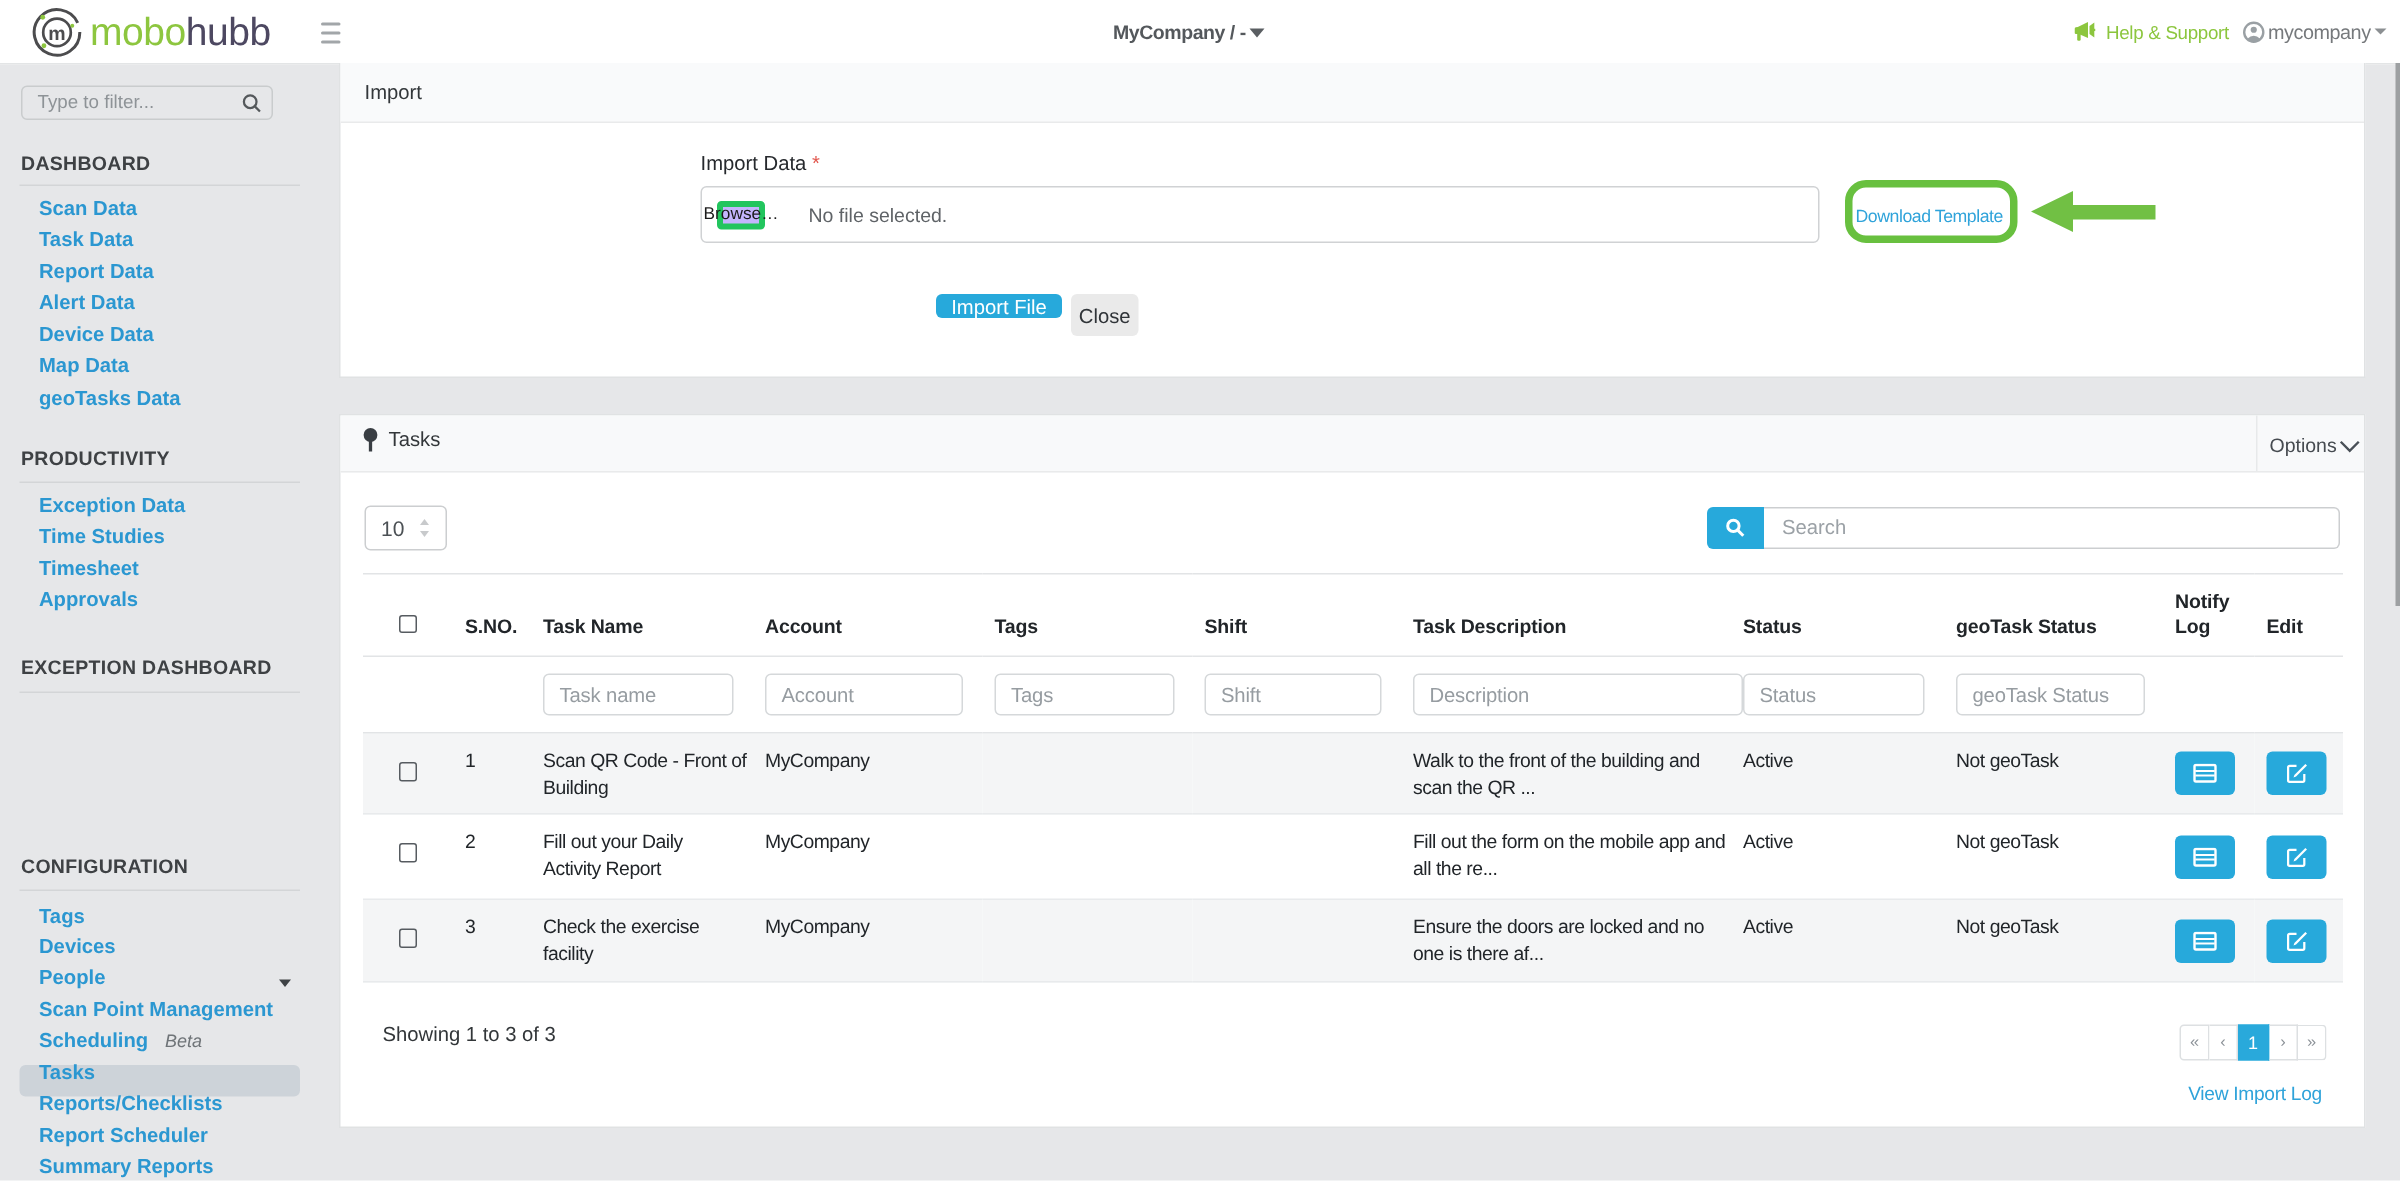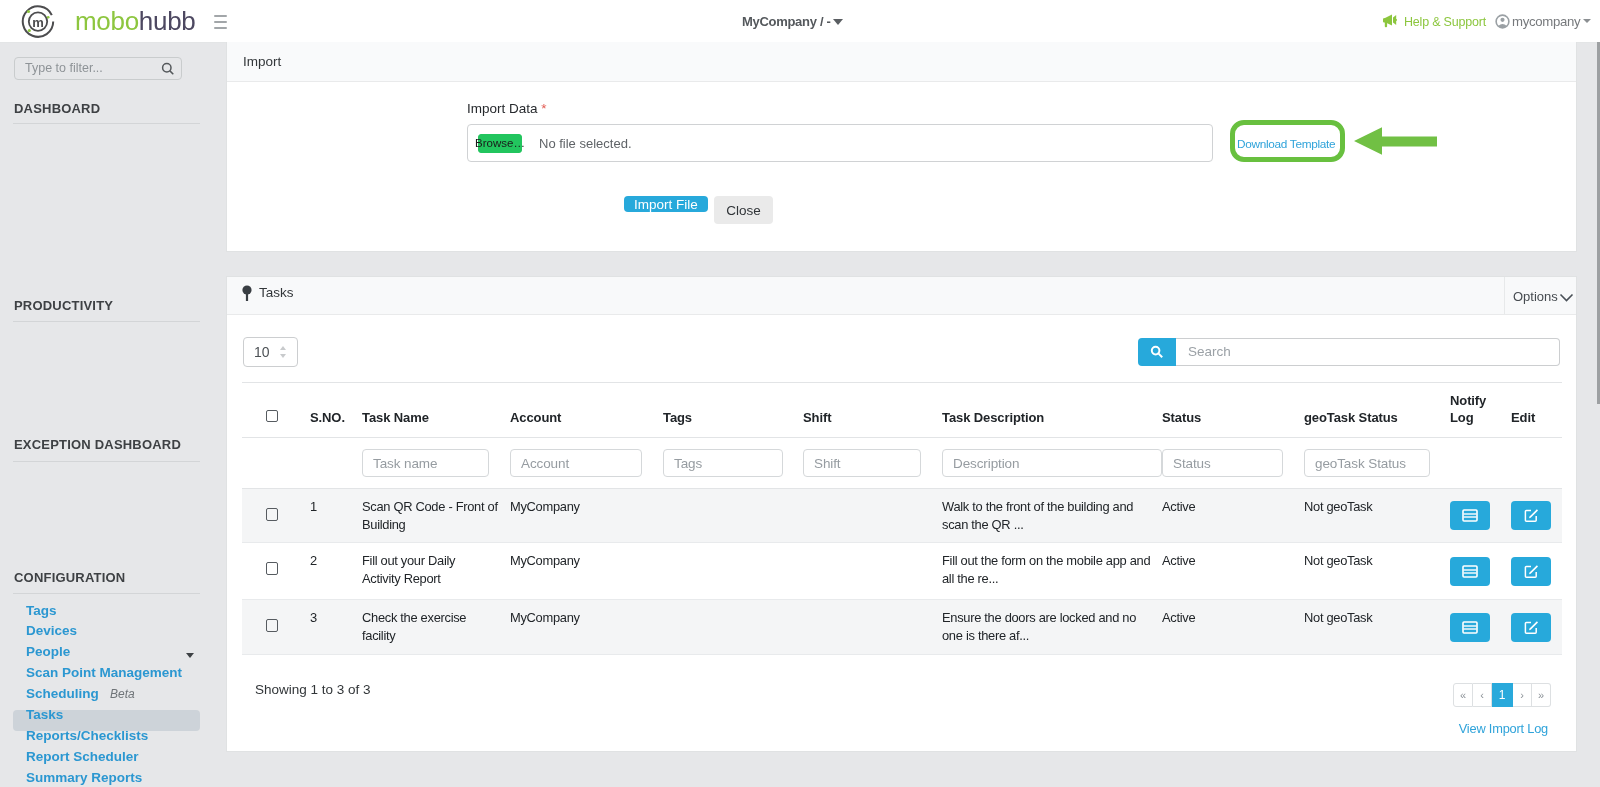--- a/index.html
+++ b/index.html
@@ -51,21 +51,21 @@
 <svg class="abs" style="left:21px;top:4px" width="34" height="34" viewBox="0 0 34 34">
   <g fill="none" stroke="#4c4c4e" stroke-width="2">
     <path d="M 30.8 11.2 A 15.2 15.2 0 1 0 32.2 17.4"></path>
     <circle cx="17" cy="17.6" r="9.2" stroke-width="1.8"></circle>
   </g>
   <circle cx="7.5" cy="7.5" r="1.6" fill="#8dc63f"></circle>
   <circle cx="8.3" cy="26.5" r="1.6" fill="#8dc63f"></circle>
   <circle cx="27.2" cy="13.2" r="1.3" fill="#8dc63f"></circle>
   <text x="17" y="22.5" font-size="13" font-weight="700" fill="#4c4c4e" text-anchor="middle" font-family="Liberation Sans">m</text>
 </svg>
-<div class="abs" style="left:75px;top:8px;font-size:26px;letter-spacing:-0.3px;line-height:26px"><span style="color:#8dc63f">mobo</span><span style="color:#4d4861">hubb</span></div>
+<div class="abs" style="left:60px;top:8px;font-size:26px;letter-spacing:-0.3px;line-height:26px"><span style="color:#8dc63f">mobo</span><span style="color:#4d4861">hubb</span></div>
 <div class="hbar" style="top:14.5px"></div>
 <div class="hbar" style="top:20.5px"></div>
 <div class="hbar" style="top:26.5px"></div>
 <div class="abs" style="left:742px;top:13.5px;font-size:13px;letter-spacing:-0.3px;font-weight:700;color:#54585c">MyCompany / -</div>
 <div class="abs" style="left:833px;top:19px;width:0;height:0;border-left:5px solid transparent;border-right:5px solid transparent;border-top:6px solid #5a5e62"></div>
 <svg class="abs" style="left:1383px;top:14px" width="14" height="14" viewBox="0 0 14 14">
   <g fill="#8cc63e">
     <path d="M0.5 4.8 L9 0.6 L9 11.4 L0.5 7.6 Z"></path>
     <rect x="0" y="4.2" width="3.2" height="4.4" rx="1"></rect>
     <rect x="1.8" y="7.6" width="2.3" height="5.6" rx="0.9"></rect>
@@ -84,23 +84,38 @@
 
 <div class="abs" style="left:14px;top:57px;width:168px;height:23px;border:1px solid #c9cccd;border-radius:4px;box-sizing:border-box"></div>
 <div class="abs" style="left:25px;top:57px;height:23px;line-height:23px;font-size:12.5px;color:#8e9397">Type to filter...</div>
 <svg class="abs" style="left:161px;top:62px" width="14" height="14" viewBox="0 0 14 14">
   <circle cx="5.8" cy="5.8" r="4.2" fill="none" stroke="#54585b" stroke-width="1.5"></circle>
   <line x1="8.9" y1="8.9" x2="12.3" y2="12.3" stroke="#54585b" stroke-width="1.5"></line>
 </svg>
 
 <div class="shead" style="top:101px">DASHBOARD</div>
 <div class="sline" style="top:123px"></div>
+<div class="slist" style="top:128px">
+  <div>Scan Data</div>
+      <div>Task Data</div>
+      <div>Report Data</div>
+      <div>Alert Data</div>
+  <div>Device Data</div>
+      <div>Map Data</div>
+      <div>geoTasks Data</div>
+</div>
 
 <div class="shead" style="top:298px">PRODUCTIVITY</div>
 <div class="sline" style="top:320.5px"></div>
+<div class="slist" style="top:326px">
+  <div>Exception Data</div>
+      <div>Time Studies</div>
+      <div>Timesheet</div>
+      <div>Approvals</div>
+</div>
 
 <div class="shead" style="top:437px">EXCEPTION DASHBOARD</div>
 <div class="sline" style="top:460.5px"></div>
 
 <div class="shead" style="top:569.5px">CONFIGURATION</div>
 <div class="sline" style="top:593px"></div>
 <div class="abs" style="left:13px;top:709.5px;width:187px;height:21px;background:#cdd3d9;border-radius:4px"></div>
 <div class="slist slist2" style="top:600.5px">
   <div>Tags</div>
       <div>Devices</div>
@@ -113,26 +128,26 @@
       <div>Summary Reports</div>
 </div>
 <div class="abs" style="left:186px;top:653px;width:0;height:0;border-left:4.5px solid transparent;border-right:4.5px solid transparent;border-top:5px solid #3e4245"></div>
 
 <div class="card" style="left:226px;top:42px;width:1349px;height:209px;border-top:none"></div>
 <div class="chead" style="left:227px;top:42px;width:1349px;height:39px"></div>
 <div class="abs" style="left:243px;top:42px;height:40px;line-height:40px;font-size:13.5px;color:#33373a">Import</div>
 
 <div class="abs" style="left:467px;top:101px;font-size:13.5px;color:#26292d">Import Data <span style="color:#e25950">*</span></div>
 <div class="abs" style="left:467px;top:124px;width:746px;height:38px;border:1px solid #d0d2d4;border-radius:4px;background:#fff;box-sizing:border-box"></div>
-<div class="abs" style="left:478px;top:133.5px;width:44px;height:19px;background:#22c55e;border:1px solid #22c55e;border-radius:3px;box-sizing:border-box;font-size:11.5px;color:#1a1a1a;display:flex;align-items:center;justify-content:center">Browse…</div>
+<div class="abs" style="left:478px;top:133.5px;width:32px;height:19px;background:#c4b5fd;border:4px solid #22c55e;border-radius:3px;box-sizing:border-box;font-size:11.5px;color:#1a1a1a;display:flex;align-items:center;justify-content:center">Browse…</div>
 <div class="abs" style="left:539px;top:136px;font-size:13px;color:#5f6367">No file selected.</div>
 <div class="abs link" style="left:1237px;top:137px;font-size:11.8px;letter-spacing:-0.3px">Download Template</div>
 
 <div class="abs" style="left:624px;top:196px;width:84px;height:16px;background:#27a9db;border-radius:4px;color:#fff;font-size:13.5px;display:flex;align-items:center;justify-content:center">Import File</div>
-<div class="abs" style="left:714px;top:196px;width:59px;height:28px;background:#eaeaea;border-radius:4px;color:#303438;font-size:13.5px;display:flex;align-items:center;justify-content:center">Close</div>
+<div class="abs" style="left:714px;top:196px;width:45px;height:28px;background:#eaeaea;border-radius:4px;color:#303438;font-size:13.5px;display:flex;align-items:center;justify-content:center">Close</div>
 
 <div class="abs" style="left:1230px;top:120px;width:115px;height:42px;border:5px solid #68c03f;border-radius:14px;box-sizing:border-box;z-index:6"></div>
 <svg class="abs" style="left:1352px;top:125px;z-index:6" width="86" height="32" viewBox="0 0 86 32">
   <polygon points="2,16 30,2.3 30,11.6 85,11.6 85,21.4 30,21.4 30,29.7" fill="#71c044"></polygon>
 </svg>
 
 <div class="card" style="left:226px;top:276px;width:1349px;height:474px"></div>
 <div class="chead" style="left:227px;top:277px;width:1349px;height:37px;background:#f8f9fa"></div>
 <div class="abs" style="left:1504px;top:277px;width:1px;height:37px;background:#e7e9ea"></div>
 <svg class="abs" style="left:242px;top:284px" width="10" height="18" viewBox="0 0 10 18">

